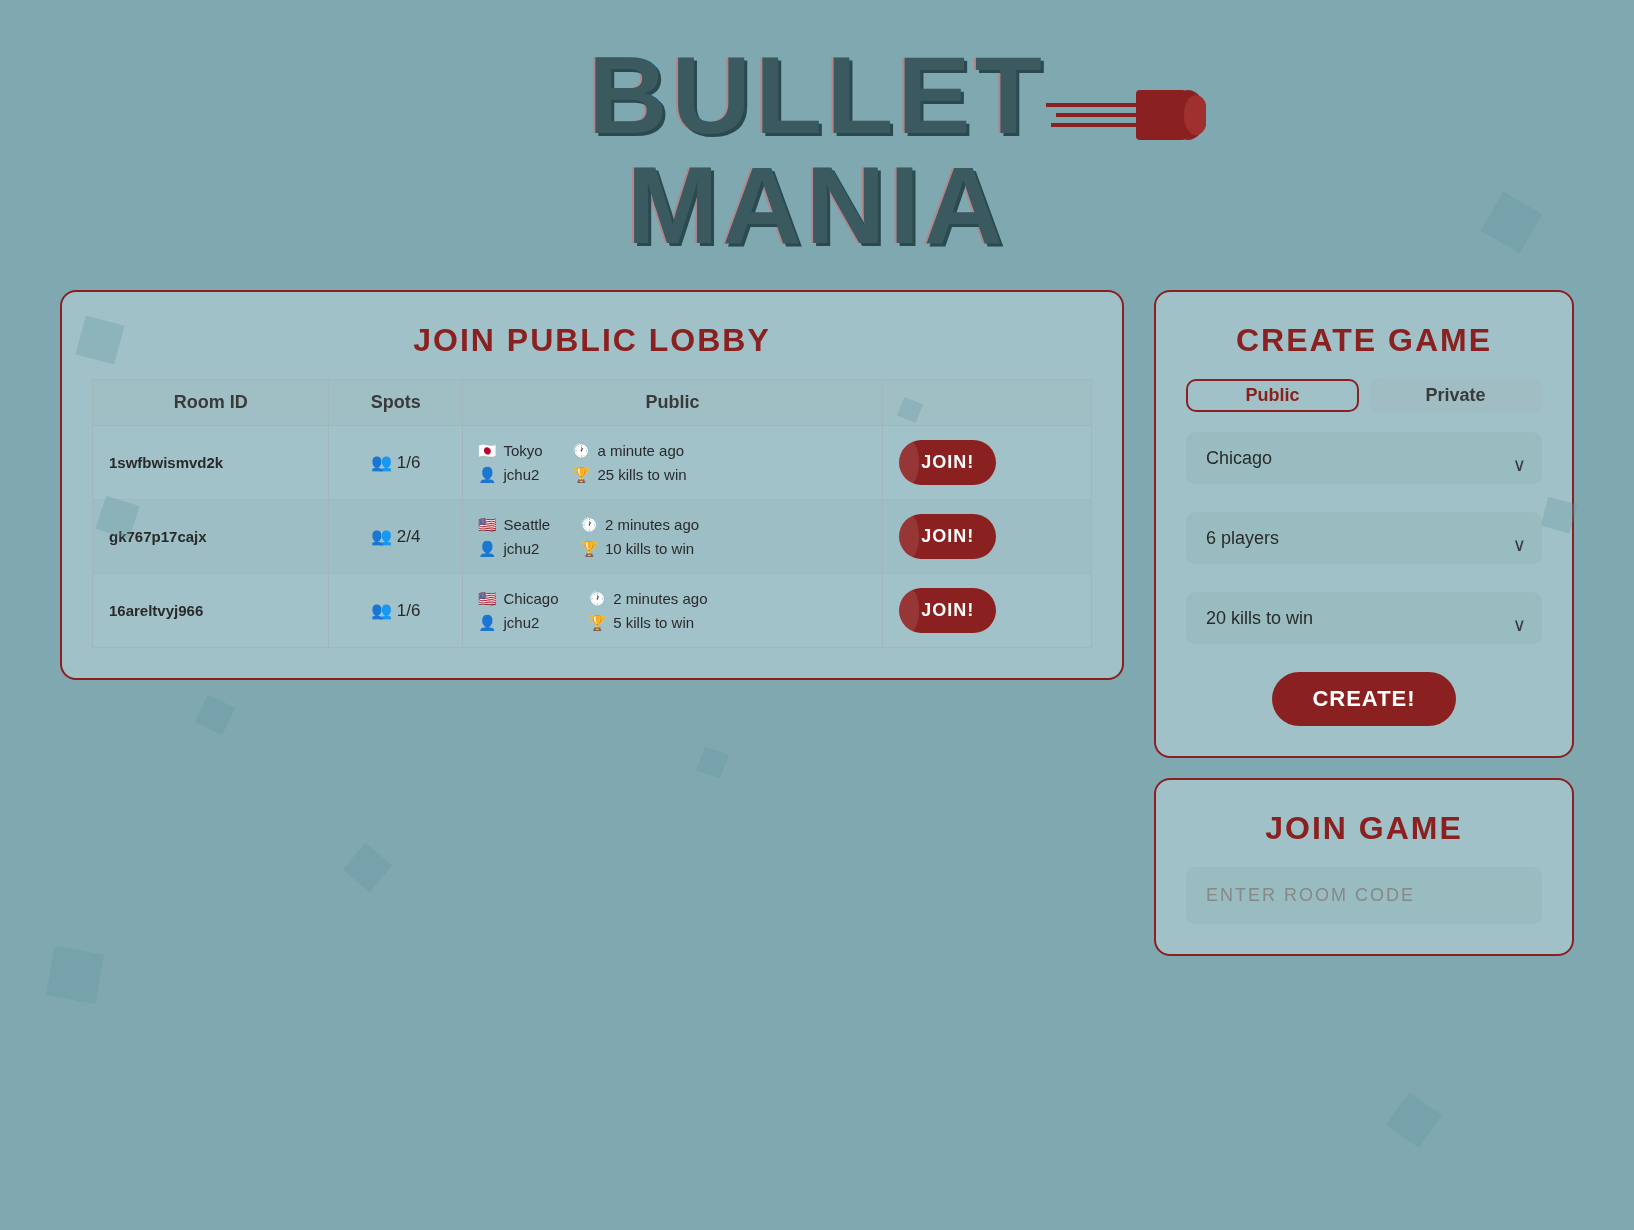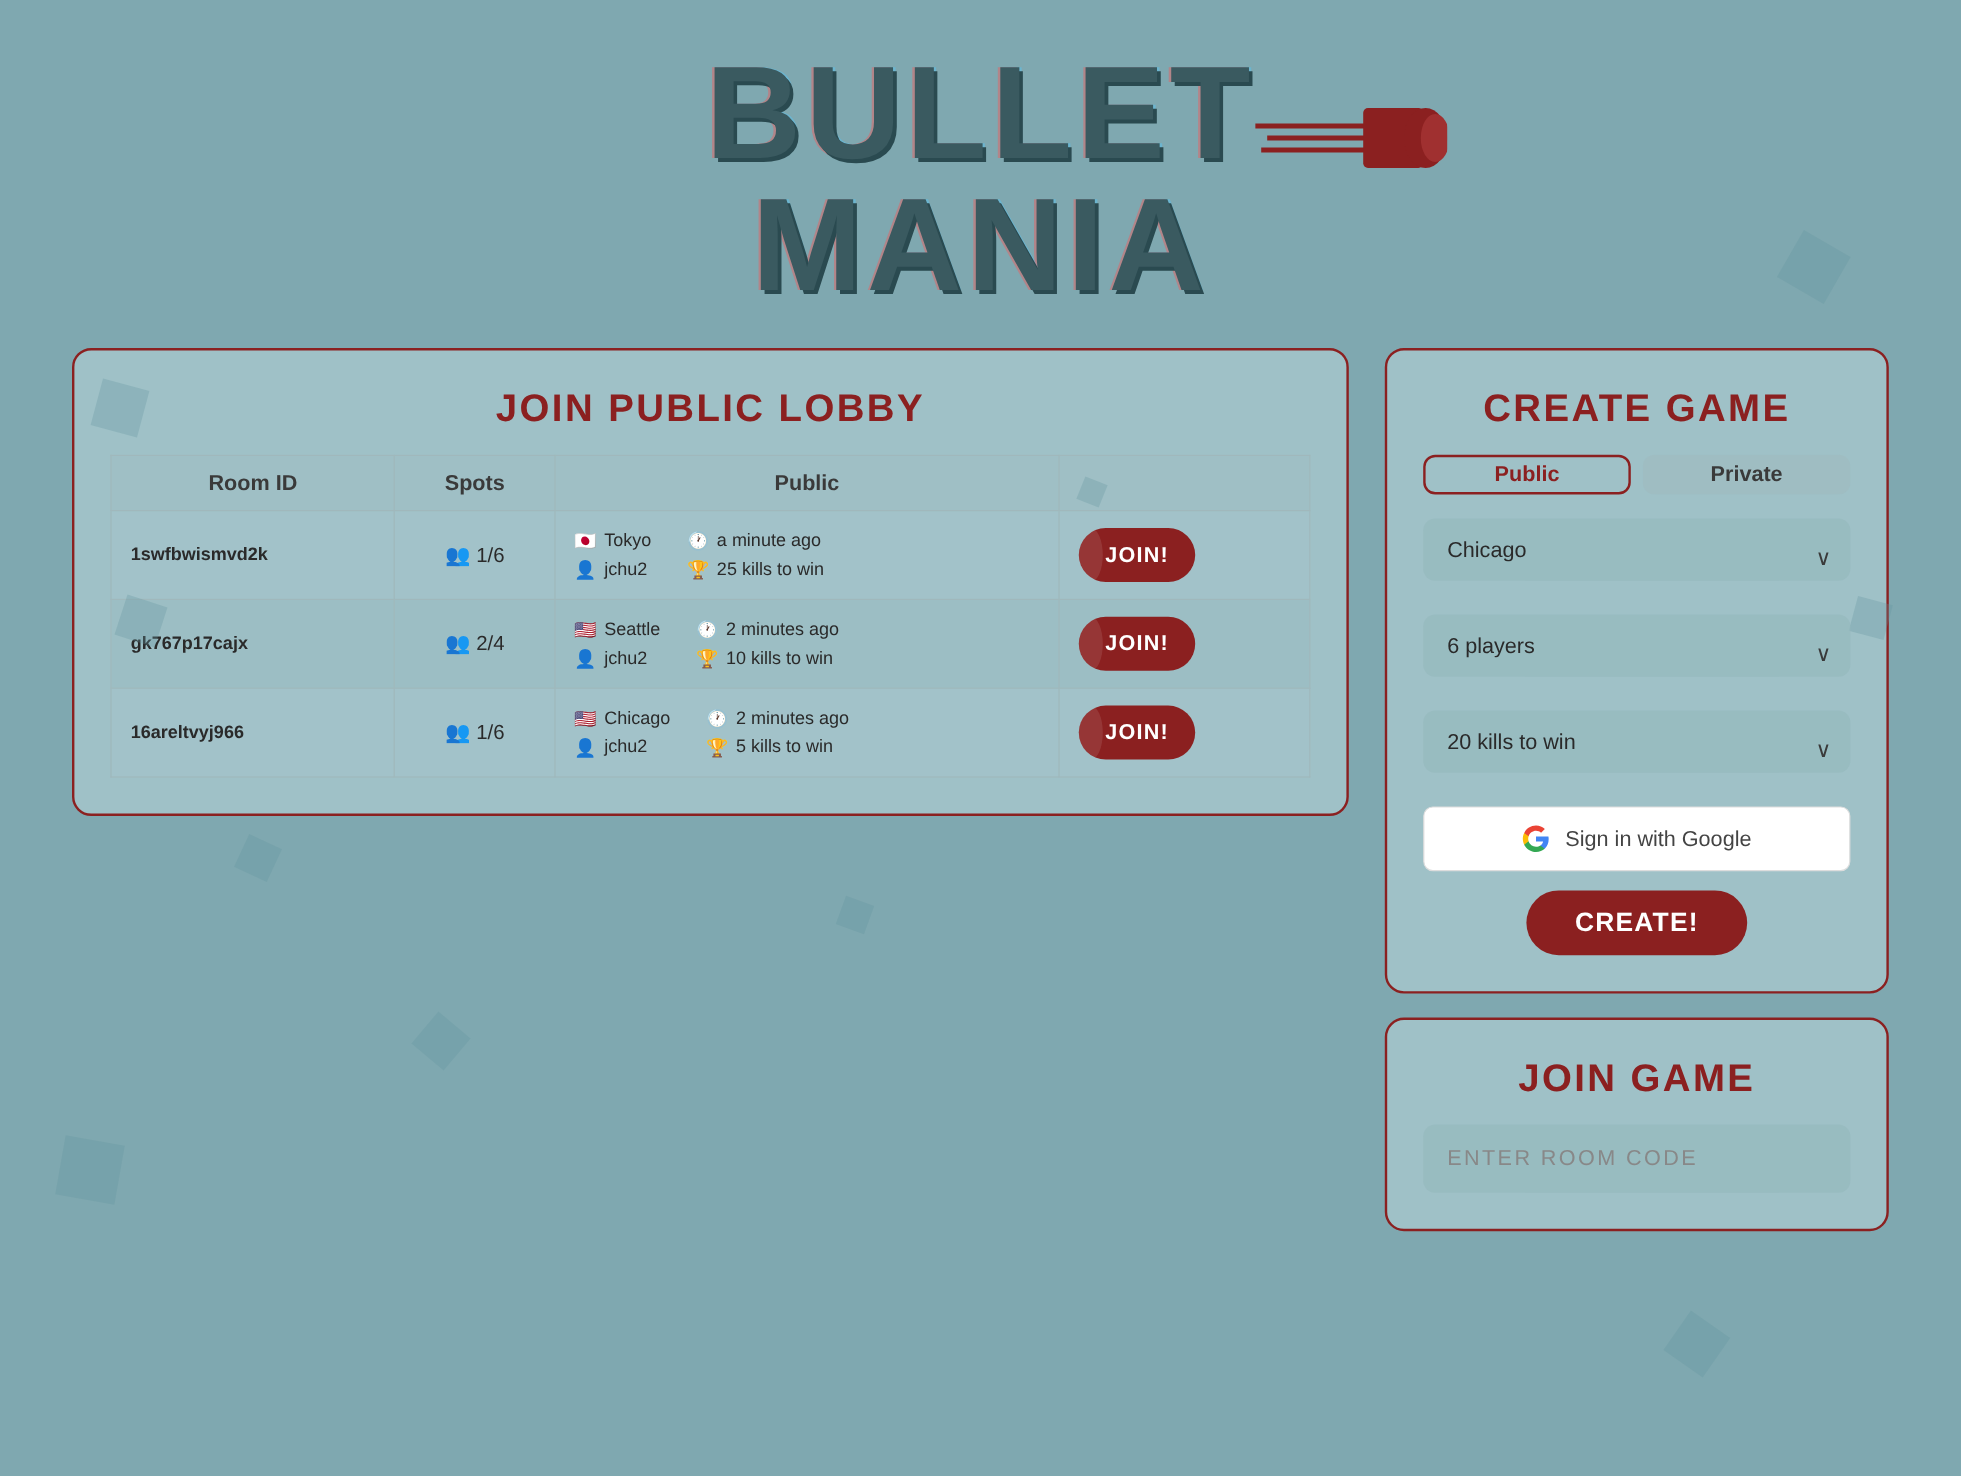--- a/index.html
+++ b/index.html
@@ -500,30 +500,20 @@
       <div class="dropdown-wrapper">
         <select class="dropdown" id="players-select">
         <option value="6 players">6 players</option><option value="2 players">2 players</option><option value="4 players">4 players</option><option value="8 players">8 players</option></select>
       </div>
 
       <div class="dropdown-wrapper">
         <select class="dropdown" id="kills-select">
         <option value="20 kills to win">20 kills to win</option><option value="5 kills to win">5 kills to win</option><option value="10 kills to win">10 kills to win</option><option value="25 kills to win">25 kills to win</option><option value="50 kills to win">50 kills to win</option></select>
       </div>
 
-      <button class="google-signin-btn">
-
-        <svg class="google-logo" viewBox="0 0 24 24">
-          <path fill="#4285F4" d="M22.56 12.25c0-.78-.07-1.53-.2-2.25H12v4.26h5.92c-.26 1.37-1.04 2.53-2.21 3.31v2.77h3.57c2.08-1.92 3.28-4.74 3.28-8.09z"></path>
-          <path fill="#34A853" d="M12 23c2.97 0 5.46-.98 7.28-2.66l-3.57-2.77c-.98.66-2.23 1.06-3.71 1.06-2.86 0-5.29-1.93-6.16-4.53H2.18v2.84C3.99 20.53 7.7 23 12 23z"></path>
-          <path fill="#FBBC05" d="M5.84 14.09c-.22-.66-.35-1.36-.35-2.09s.13-1.43.35-2.09V7.07H2.18C1.43 8.55 1 10.22 1 12s.43 3.45 1.18 4.93l2.85-2.22.81-.62z"></path>
-          <path fill="#EA4335" d="M12 5.38c1.62 0 3.06.56 4.21 1.64l3.15-3.15C17.45 2.09 14.97 1 12 1 7.7 1 3.99 3.47 2.18 7.07l3.66 2.84c.87-2.6 3.3-4.53 6.16-4.53z"></path>
-        </svg>
-        <span>Sign in with Google</span>
-      </button>
 
       <button class="create-btn">CREATE!</button>
     </div>
 
     <div class="join-game-panel">
       <h2 class="panel-title">JOIN GAME</h2>
       <input class="room-code-input" type="text" id="room-code-input" placeholder="ENTER ROOM CODE" style="">
     </div>
 
   </div>

